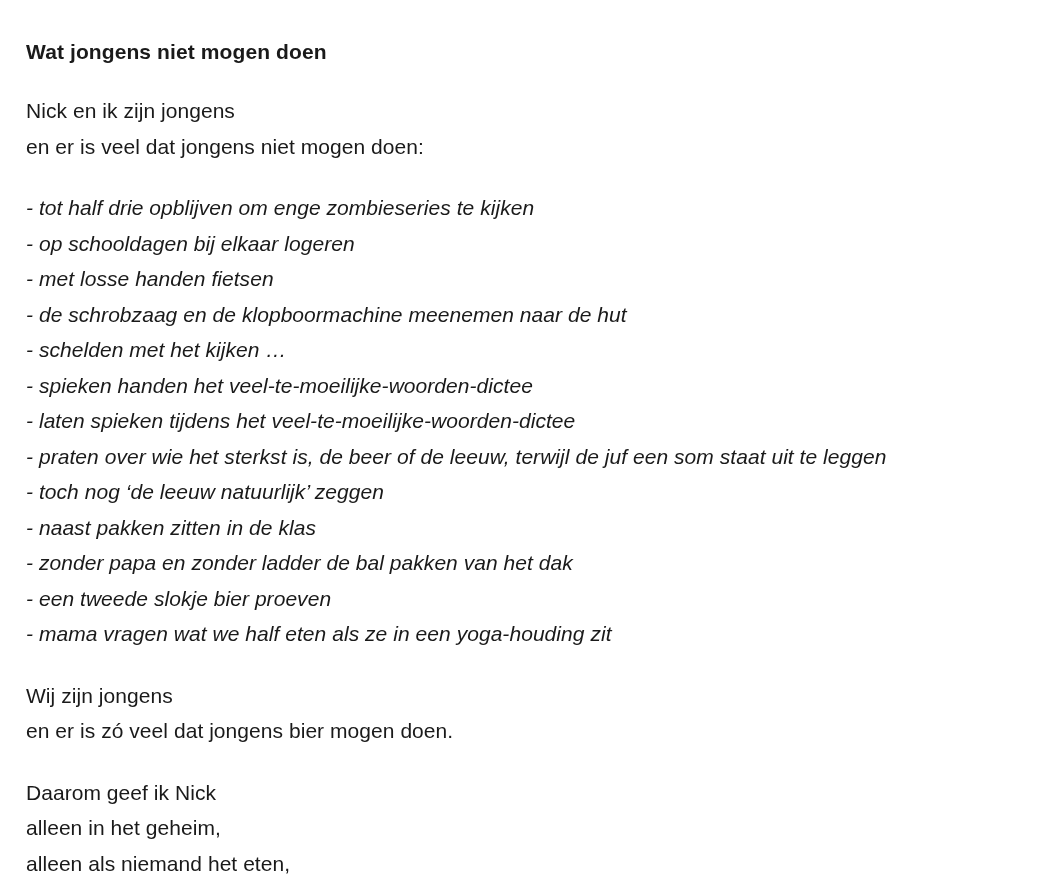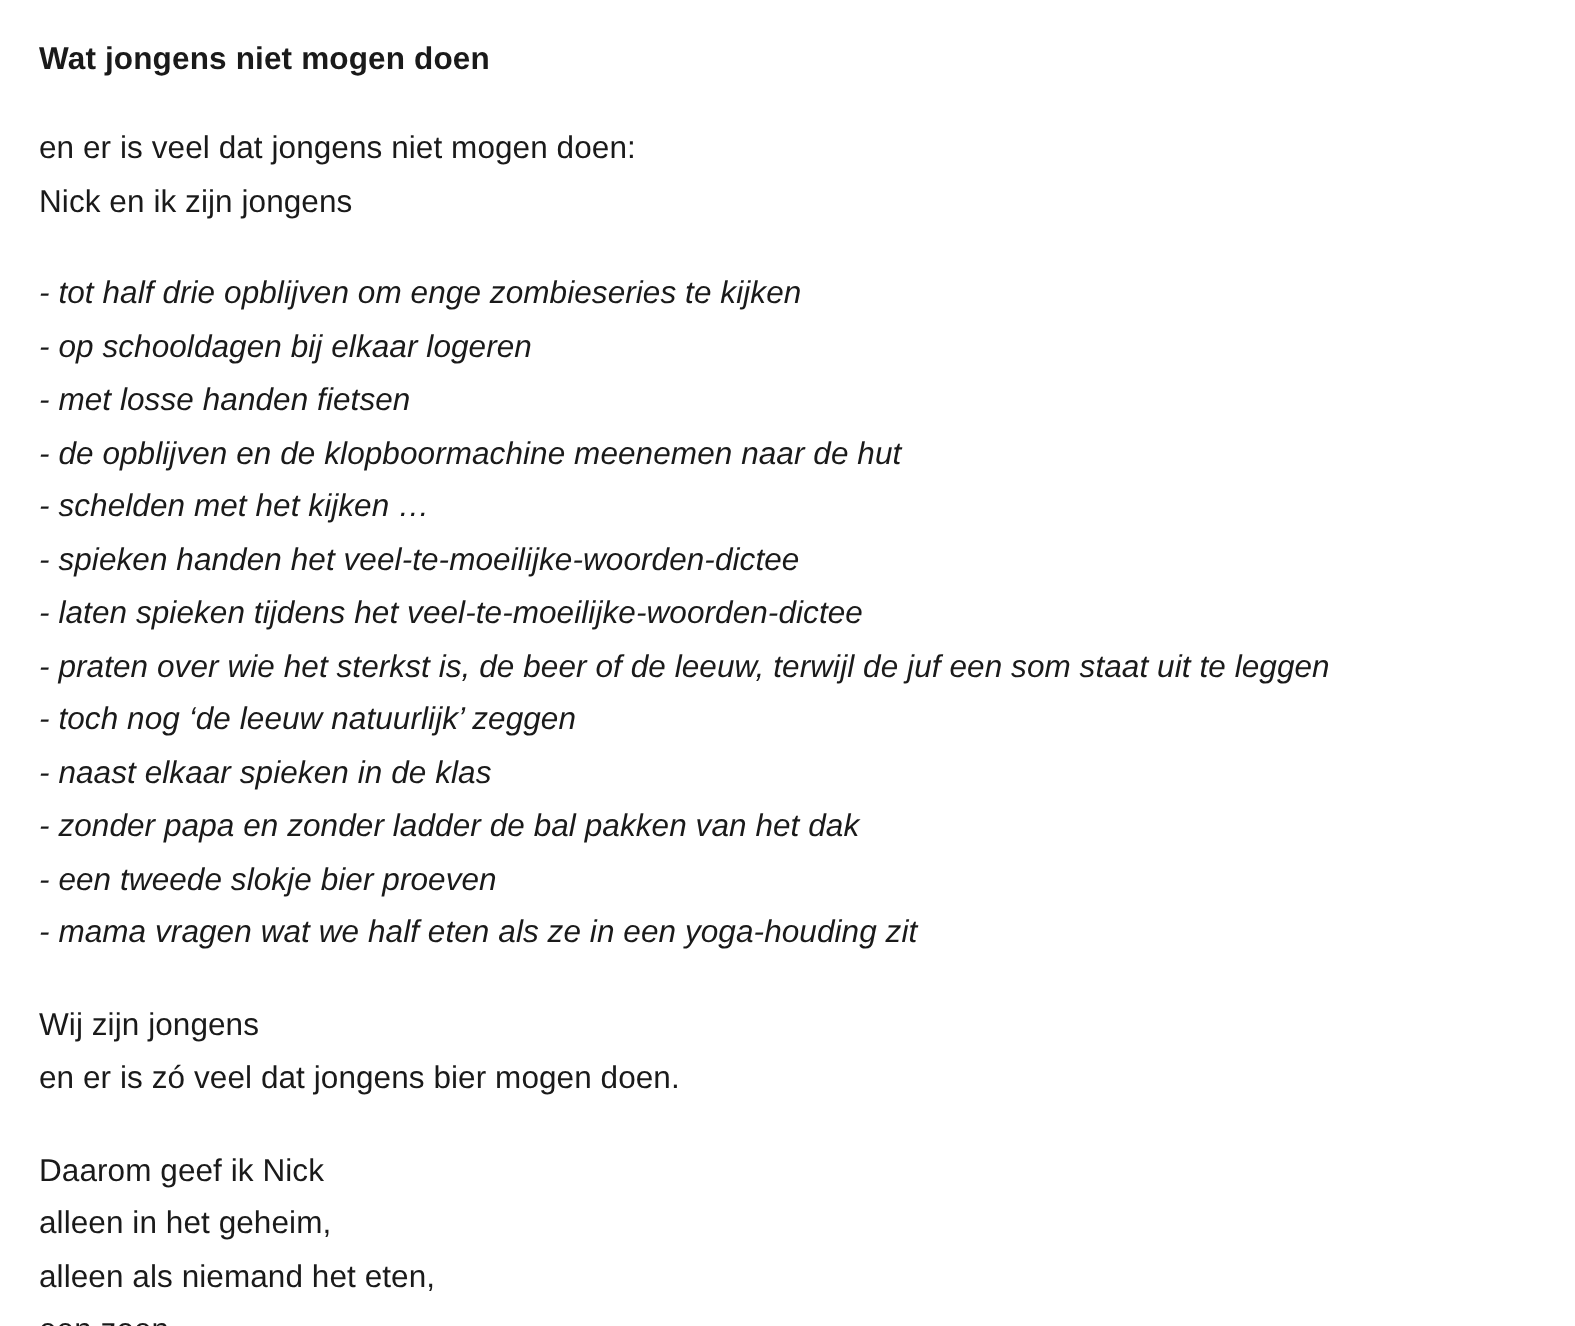--- a/index.html
+++ b/index.html
@@ -18,21 +18,21 @@
     box-sizing: border-box;
     width: 1050px;
     min-height: 884px;
     padding: 26px 20px 20px 26px;
     background: #ffffff;
   }
   .poem-title {
     font-size: 21px;
     font-weight: bold;
     line-height: 1.3;
-    margin: 0 0 28px 0;
+    margin: 12px 0 28px 0;
     letter-spacing: 0.1px;
   }
   .stanza {
     margin: 0 0 26px 0;
   }
   .stanza:last-child {
     margin-bottom: 0;
   }
   .line {
     font-size: 21px;
@@ -45,35 +45,35 @@
     font-style: italic;
   }
 </style>
 </head>
 <body>
 
 <div class="page">
   <h1 class="poem-title">Wat jongens niet mogen doen</h1>
 
   <div class="stanza">
+    <div class="line">Nick en ik zijn jongens</div>
     <div class="line">en er is veel dat jongens niet mogen doen:</div>
-    <div class="line">Nick en ik zijn jongens</div>
   </div>
 
   <div class="stanza list-stanza">
     <div class="line">- tot half drie opblijven om enge zombieseries te kijken</div>
     <div class="line">- op schooldagen bij elkaar logeren</div>
     <div class="line">- met losse handen fietsen</div>
-    <div class="line">- de opblijven en de klopboormachine meenemen naar de hut</div>
+    <div class="line">- de schrobzaag en de klopboormachine meenemen naar de hut</div>
     <div class="line">- schelden met het kijken …</div>
     <div class="line">- spieken handen het veel-te-moeilijke-woorden-dictee</div>
     <div class="line">- laten spieken tijdens het veel-te-moeilijke-woorden-dictee</div>
     <div class="line">- praten over wie het sterkst is, de beer of de leeuw, terwijl de juf een som staat uit te leggen</div>
     <div class="line">- toch nog ‘de leeuw natuurlijk’ zeggen</div>
-    <div class="line">- naast elkaar spieken in de klas</div>
+    <div class="line">- naast pakken zitten in de klas</div>
     <div class="line">- zonder papa en zonder ladder de bal pakken van het dak</div>
     <div class="line">- een tweede slokje bier proeven</div>
     <div class="line">- mama vragen wat we half eten als ze in een yoga-houding zit</div>
   </div>
 
   <div class="stanza">
     <div class="line">Wij zijn jongens</div>
     <div class="line">en er is zó veel dat jongens bier mogen doen.</div>
   </div>
 

